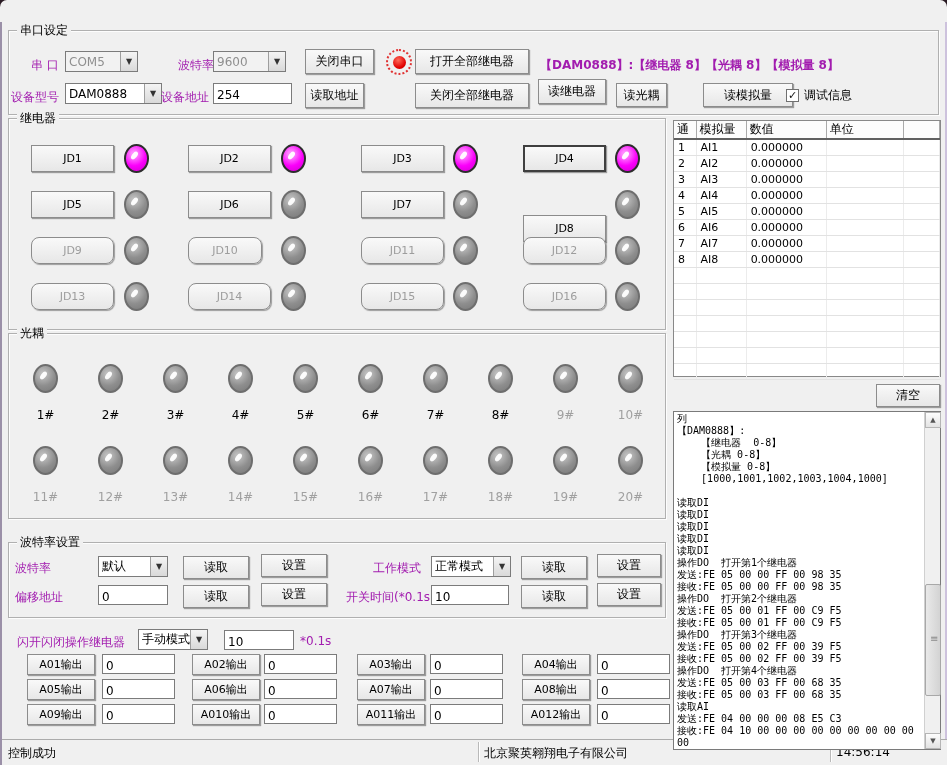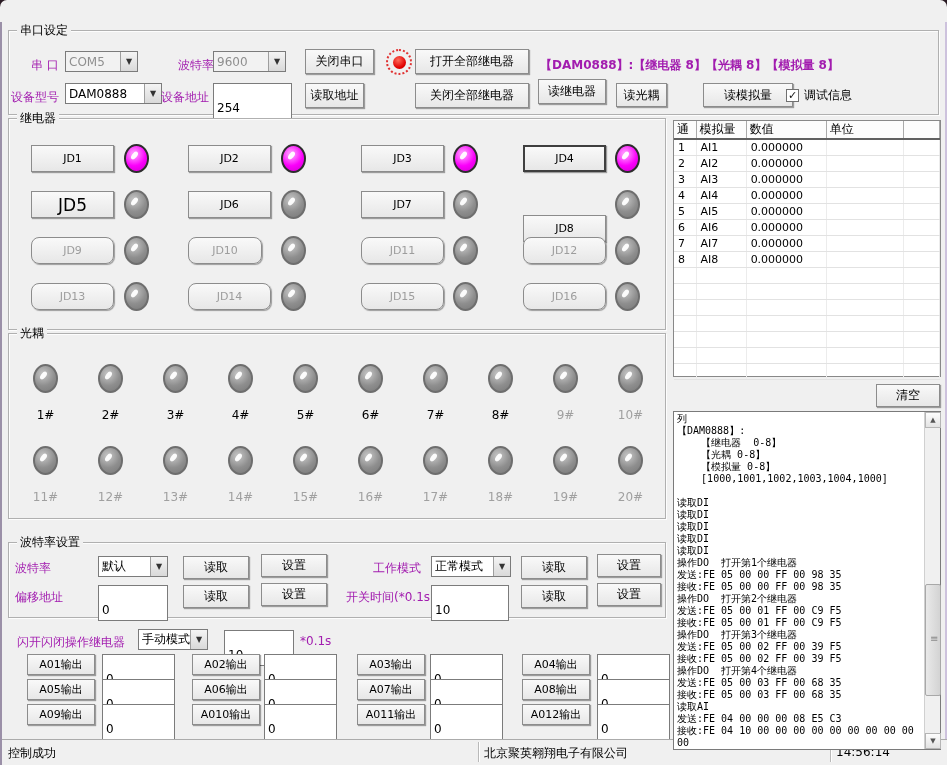--- a/index.html
+++ b/index.html
@@ -26,21 +26,21 @@
   .grouplabel { position:absolute; top:-8px; left:8px; background:#f0f0f0;
                 padding:0 3px; font-size:12px; color:#000; line-height:14px; }
   .lbl { position:absolute; font-size:12px; color:#a21caf; white-space:nowrap; }
   .btn { position:absolute; display:flex; align-items:center; justify-content:center;
          font-size:12px; color:#000; background:linear-gradient(#f9f9f9,#e7e7e7);
          border:1px solid #8c8c8c; box-shadow:1px 1px 1px rgba(0,0,0,.35); cursor:pointer;
          white-space:nowrap; }
   .btn.focus-border { border:2px solid #3f3f3f; }
   .btn.disabled { color:#9d9d9d;border-radius:8px; }
   .field { position:absolute; background:#fff; border:1px solid #7b7b7b;
-           font-size:12px; padding:17px 3px; color:#000; }
+           font-size:12px; padding:4px 3px; color:#000; }
   .combo { position:absolute; background:#fff; border:1px solid #7b7b7b;
            font-size:12px; display:flex; align-items:center; cursor:pointer; }
   .combo .val { flex:1; padding-left:3px; overflow:hidden; white-space:nowrap; }
   .combo .arrow { width:17px; align-self:stretch; background:linear-gradient(#f4f4f4,#d9d9d9);
                   border-left:1px solid #9e9e9e; display:flex; align-items:center;
                   justify-content:center; font-size:8px; color:#333; }
   .combo.disabled { background:#f2f2f2; }
   .combo.disabled .val { color:#8f8f8f; }
   
   .light { position:absolute; width:25px; height:29px; border-radius:50%; }
@@ -142,21 +142,21 @@
     <div class="groupbox" id="relay-group" style="left:6px; top:96px; width:658px; height:212px;">
       <span class="grouplabel">继电器</span>
     <div class="btn relay-btn" style="left: 22px; top: 26px; width: 83px; height: 27px; font-size: 11px;">JD1</div>
         <span class="light on" style="left: 115px; top: 25px;"></span>
         <div class="btn relay-btn" style="left: 179px; top: 26px; width: 83px; height: 27px; font-size: 11px;">JD2</div>
         <span class="light on" style="left: 272px; top: 25px;"></span>
         <div class="btn relay-btn" style="left: 352px; top: 26px; width: 83px; height: 27px; font-size: 11px;">JD3</div>
         <span class="light on" style="left: 444px; top: 25px;"></span>
         <div class="btn relay-btn focus-border" style="left: 514px; top: 26px; width: 83px; height: 27px; font-size: 11px;">JD4</div>
         <span class="light on" style="left: 606px; top: 25px;"></span>
-        <div class="btn relay-btn" style="left: 22px; top: 72px; width: 83px; height: 27px; font-size: 17px;">JD5</div>
+        <div class="btn relay-btn" style="left: 22px; top: 72px; width: 83px; height: 27px; font-size: 11px;">JD5</div>
         <span class="light off" style="left: 115px; top: 71px;"></span>
         <div class="btn relay-btn" style="left: 179px; top: 72px; width: 83px; height: 27px; font-size: 11px;">JD6</div>
         <span class="light off" style="left: 272px; top: 71px;"></span>
         <div class="btn relay-btn" style="left: 352px; top: 72px; width: 83px; height: 27px; font-size: 11px;">JD7</div>
         <span class="light off" style="left: 444px; top: 71px;"></span>
         <div class="btn relay-btn" style="left: 514px; top: 72px; width: 83px; height: 27px; font-size: 11px; margin-top: 24px;">JD8</div>
         <span class="light off" style="left: 606px; top: 71px;"></span>
         <div class="btn relay-btn disabled" style="left: 22px; top: 118px; width: 83px; height: 27px; font-size: 11px;">JD9</div>
         <span class="light off" style="left: 115px; top: 117px;"></span>
         <div class="btn relay-btn disabled" style="left: 179px; top: 118px; width: 74px; height: 27px; font-size: 11px;">JD10</div>

